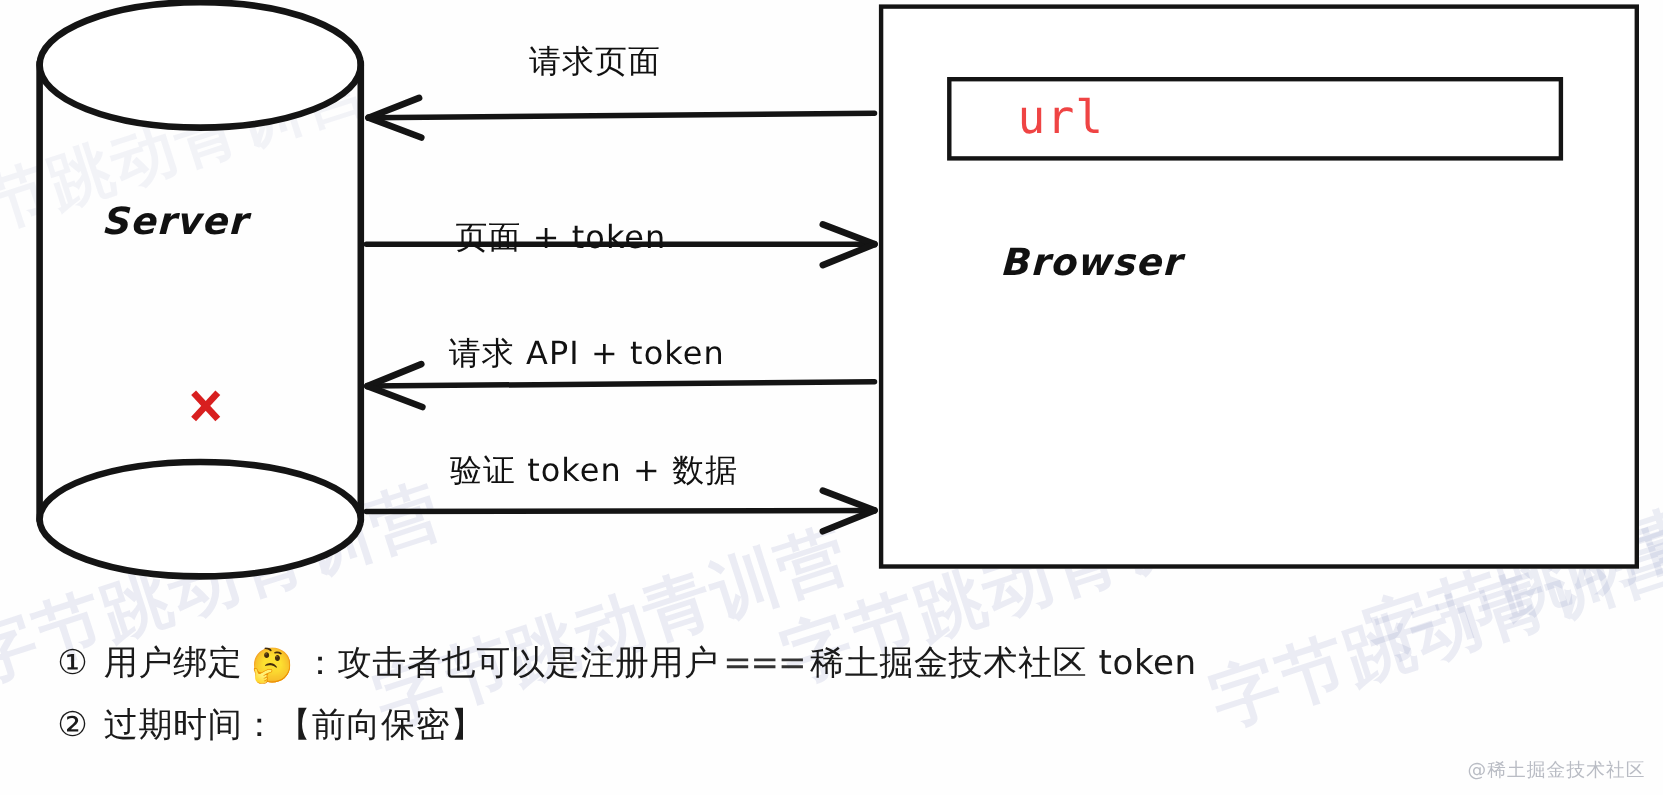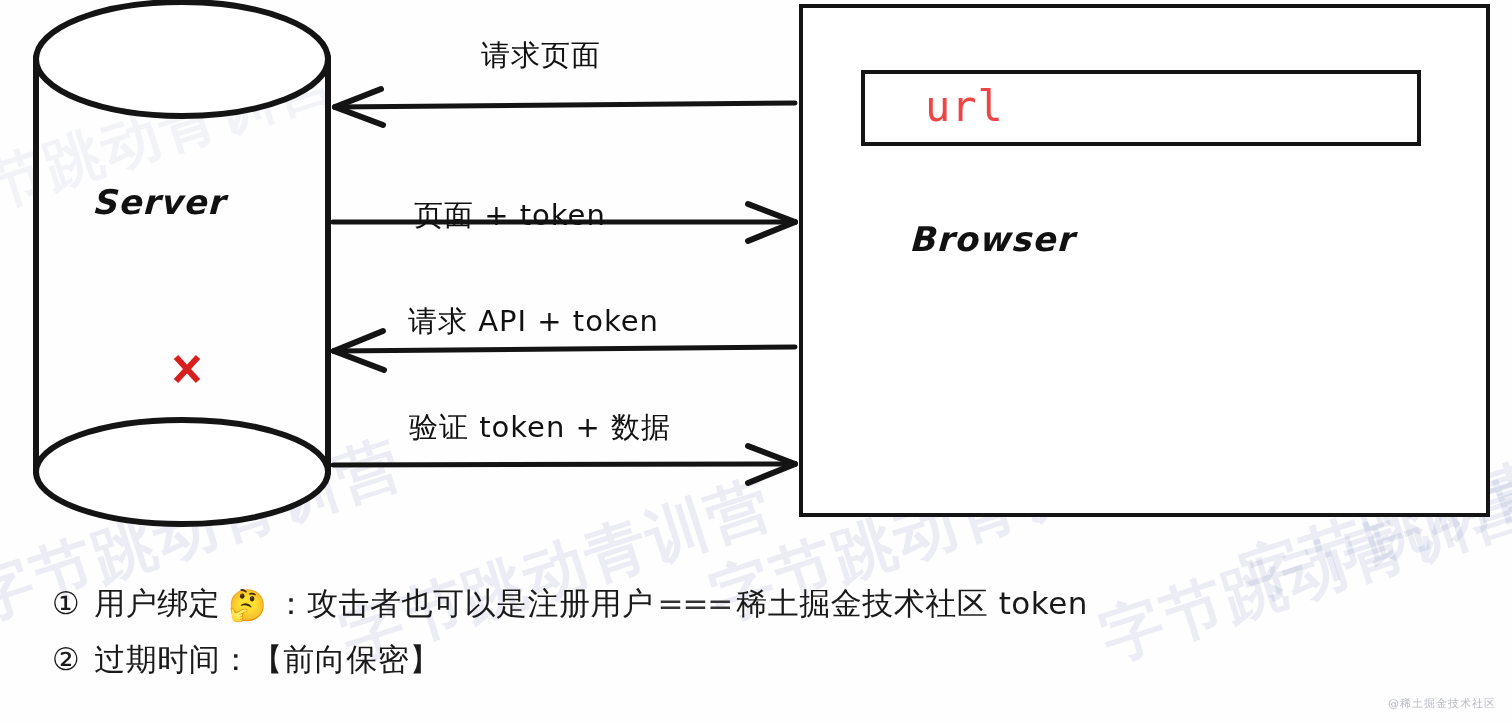--- a/index.html
+++ b/index.html
@@ -163,21 +163,21 @@
     top:2px;
   }
   .note-seg{}
   .eq-seg{color:#333;letter-spacing:-1px;margin:0 4px;}
 
   
   .credit{
     position:absolute;
     right:16px;bottom:12px;
     font-family:"DejaVu Sans","Liberation Sans", sans-serif;
-    font-size:11px;
+    font-size:17px;
     color:#b9bcc4;
     z-index:5;
     letter-spacing:1px;
   }
 </style>
 </head>
 <body>
 
 <div id="stage">
 

